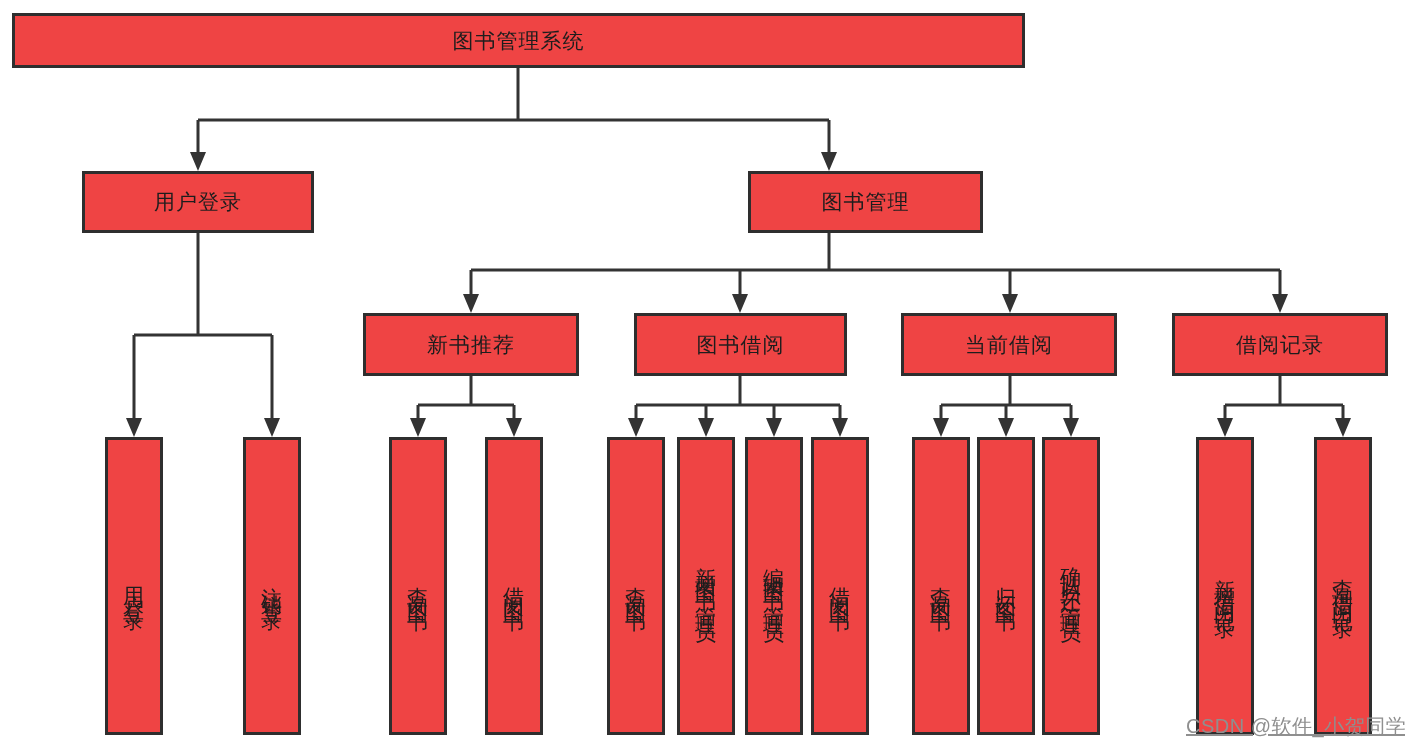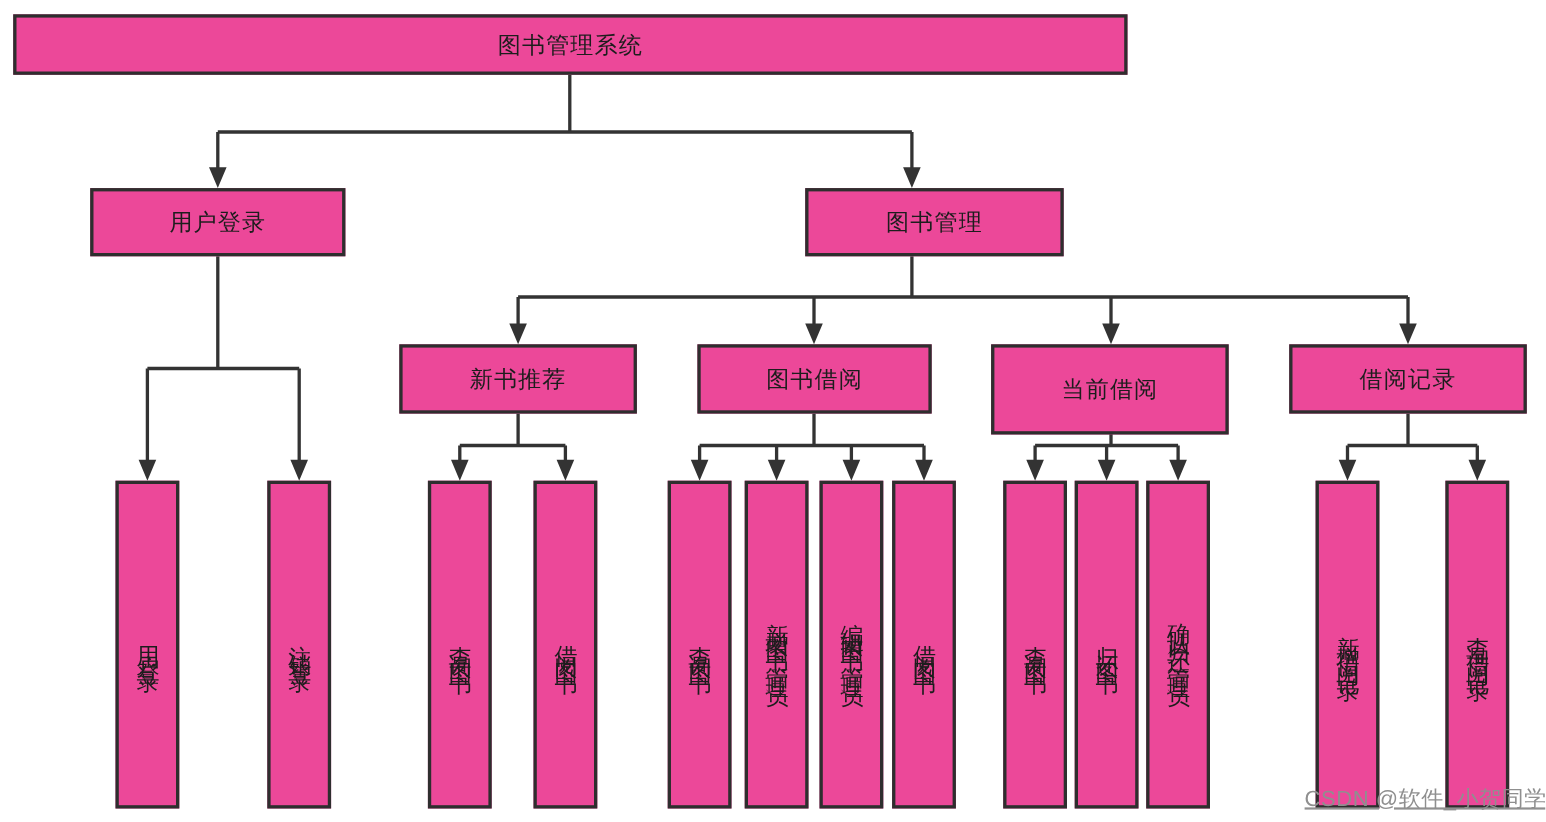--- a/index.html
+++ b/index.html
@@ -23,41 +23,41 @@
     stroke-width: 3;
   }
   .connectors .arrows {
     fill: var(--line, #333333);
     stroke: none;
   }
   .node {
     position: absolute;
     box-sizing: border-box;
     border: 3px solid var(--box-border, #2e2e2e);
-    background: #ec4899;
+    background: #ef4444;
     display: flex;
     align-items: center;
     justify-content: center;
     color: var(--text, #1d1d1d);
   }
   .h-node { font-size: 21px; letter-spacing: 1px; white-space: nowrap; }
   .v-node .vtext {
     writing-mode: vertical-rl;
     text-orientation: mixed;
     font-size: 21px;
     line-height: 1;
     letter-spacing: 8px;
   }
   
   .n-root   { left: 12px;   top: 13px;  width: 1013px; height: 55px; }
   .n-login  { left: 82px;   top: 171px; width: 232px;  height: 62px; }
-  .n-mgmt   { left: 732px;  top: 171px; width: 235px;  height: 62px; }
+  .n-mgmt   { left: 748px;  top: 171px; width: 235px;  height: 62px; }
   .n-rec    { left: 363px;  top: 313px; width: 216px;  height: 63px; }
   .n-borrow { left: 634px;  top: 313px; width: 213px;  height: 63px; }
-  .n-cur    { left: 901px;  top: 313px; width: 216px;  height: 82px; }
+  .n-cur    { left: 901px;  top: 313px; width: 216px;  height: 63px; }
   .n-recd   { left: 1172px; top: 313px; width: 216px;  height: 63px; }
   .leaf { top: 437px; width: 58px; height: 298px; }
   .l-1  { left: 105px;  }
   .l-2  { left: 243px;  }
   .l-3  { left: 389px;  }
   .l-4  { left: 485px;  }
   .l-5  { left: 607px;  }
   .l-6  { left: 677px;  }
   .l-7  { left: 745px;  }
   .l-8  { left: 811px;  }

